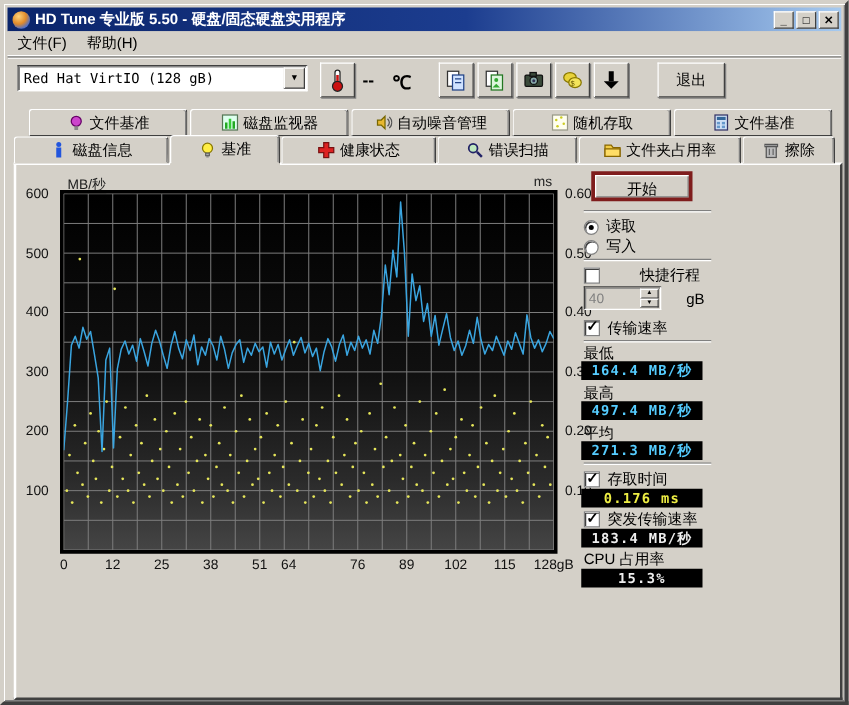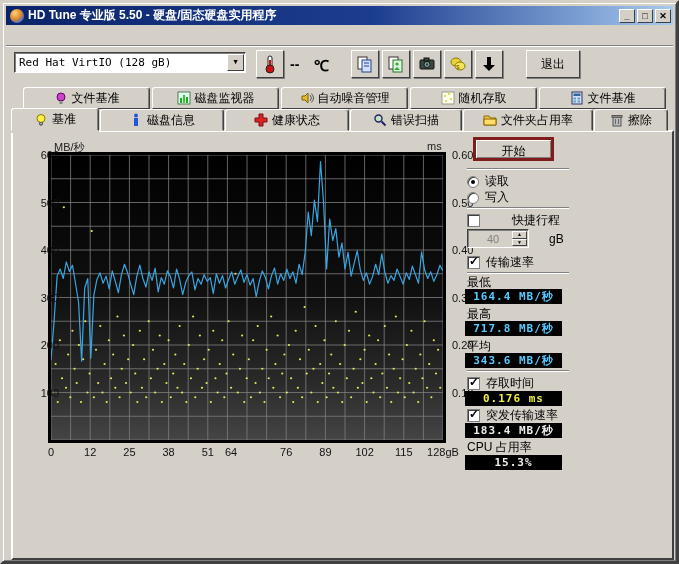--- a/index.html
+++ b/index.html
@@ -48,42 +48,42 @@
   .tab.active { height:23px; margin-top:-1px; background:#d4d0c8; border-bottom:1px solid #d4d0c8;
          box-shadow:inset -1px 0 0 #808080, 0 2px 0 #d4d0c8; font-weight:normal; }
   .tab .ticon { width:14px; height:14px; flex:none; }
   
   .content { position:absolute; left:8px; top:127px; width:663px; height:430px; background:#d4d0c8;
              border:2px solid; border-color:#fff #404040 #404040 #fff; z-index:2; }
   
   .plot-frame { position:absolute; left:45px; top:149px; border:3px solid #000; width:398px; height:291px; z-index:4; }
   .axis-unit { position:absolute; font-size:11px; color:#222; z-index:4; }
   .tick { position:absolute; font-size:11px; color:#111; }
-  #left-ticks  { position:absolute; left:30px; top:152px; width:26px; height:285px; z-index:4;text-decoration:underline; }
+  #left-ticks  { position:absolute; left:10px; top:152px; width:26px; height:285px; z-index:4;text-decoration:underline; }
   #left-ticks .tick { right:0; }
   #right-ticks { position:absolute; left:449px; top:152px; width:30px; height:285px; z-index:4; }
   #right-ticks .tick { left:0; }
   #x-ticks { position:absolute; left:48px; top:443px; width:400px; height:14px; z-index:4; }
   #x-ticks .tick { transform:translateX(-50%); }
   .start-btn { position:absolute; left:470px; top:134px; width:81px; height:24px; z-index:4;
                background:#d4d0c8; border:3px solid #7f1d1d; box-shadow:inset 1px 1px 0 #fff, inset -1px -1px 0 #808080;
                text-align:center; line-height:22px; font-size:12px; }
   .divider { position:absolute; left:464px; width:102px; height:2px; z-index:4;
              border-top:1px solid #808080; border-bottom:1px solid #fff; }
   .opt-row { position:absolute; left:464px; display:flex; align-items:center; gap:6px; z-index:4; font-size:12px; }
   .rad { width:12px; height:12px; border-radius:50%; background:#fff; position:relative; flex:none;
          border:1px solid #808080; box-shadow:inset 1px 1px 0 #404040, inset -1px -1px 0 #fff; }
   .rad.on::after { content:""; position:absolute; left:3px; top:3px; width:4px; height:4px; border-radius:50%; background:#000; }
   .cb { width:13px; height:13px; background:#fff; position:relative; flex:none;
         border:1px solid #808080; box-shadow:inset 1px 1px 0 #404040, inset -1px -1px 0 #fff; }
   .cb.on::after { content:"✓"; position:absolute; left:1px; top:-3px; font-size:12px; font-weight:bold; color:#000; }
   .spinbox { position:absolute; left:464px; top:226px; width:62px; height:19px; background:#d4d0c8; z-index:4;
              border:1px solid; border-color:#404040 #fff #fff #404040; box-shadow:inset 1px 1px 0 #808080;
              display:flex; align-items:center; }
-  .spinbox .spin-val { flex:1; color:#808080; font-size:11px; padding-left:19px; }
+  .spinbox .spin-val { flex:1; color:#808080; font-size:11px; padding-left:3px; }
   .spin-arrows { width:15px; height:15px; display:flex; flex-direction:column; margin-right:1px; }
   .spin-arrows div { flex:1; background:#d4d0c8; border:1px solid; border-color:#fff #404040 #404040 #fff;
              font-size:5px; line-height:5px; text-align:center; color:#000; }
   .plabel { position:absolute; left:464px; font-size:12px; z-index:4; }
   .lcd { position:absolute; left:462px; width:97px; height:15px; background:#000; z-index:4;
          font-family:"DejaVu Sans Mono", monospace; font-size:11px; font-weight:bold;
          display:flex; align-items:center; justify-content:center; letter-spacing:1px; }
   .lcd.cyan { color:#55ccff; } .lcd.yellow { color:#eeee44; } .lcd.white { color:#eeeeee; }
 </style>
 </head>
@@ -92,20 +92,24 @@
 <div class="window">
 
   <div class="titlebar">
     <div class="app-icon"></div>
     <div class="title-text">HD Tune 专业版 5.50 - 硬盘/固态硬盘实用程序</div>
     <div class="win-btn">_</div>
     <div class="win-btn">□</div>
     <div class="win-btn">✕</div>
   </div>
 
+  <div class="menubar">
+    <div class="menu-item">文件(F)</div>
+    <div class="menu-item">帮助(H)</div>
+  </div>
 
   <div class="toolbar">
     <div class="drive-select">
       <span class="sel-text">Red Hat VirtIO (128 gB)</span>
       <span class="dd-btn">▼</span>
     </div>
     <div class="tool-btn" style="left:250px;">
       <svg class="ticon" width="18" height="20" viewBox="0 0 18 20">
         <rect x="7" y="2" width="4" height="11" rx="2" fill="#fff" stroke="#222"></rect>
         <rect x="8" y="6" width="2" height="8" fill="#cc1111"></rect>
@@ -196,34 +200,34 @@
           <rect x="3.5" y="6.5" width="2.5" height="2" fill="#69c"></rect>
           <rect x="7.5" y="6.5" width="2.5" height="2" fill="#69c"></rect>
           <rect x="3.5" y="9.5" width="2.5" height="2" fill="#69c"></rect>
           <rect x="7.5" y="9.5" width="2.5" height="2" fill="#69c"></rect>
         </svg>
       <span>文件基准</span>
     </div>
   </div>
 
   <div class="tabrow-front">
+    <div class="tab" style="flex:0 0 124px;">
+      <svg class="ticon" viewBox="0 0 14 14">
+          <rect x="5" y="5" width="4" height="8" fill="#2255dd"></rect>
+          <circle cx="7" cy="2.5" r="2" fill="#2255dd"></circle>
+        </svg>
+      <span>磁盘信息</span>
+    </div>
     <div class="tab active" style="flex:0 0 88px;">
       <svg class="ticon" viewBox="0 0 14 14">
           <circle cx="7" cy="5.5" r="4" fill="#ffee44" stroke="#887700"></circle>
           <rect x="5.5" y="9.5" width="3" height="2" fill="#aaa" stroke="#666"></rect>
           <rect x="6" y="11.8" width="2" height="1.2" fill="#888"></rect>
         </svg>
       <span>基准</span>
-    </div>
-    <div class="tab" style="flex:0 0 124px;">
-      <svg class="ticon" viewBox="0 0 14 14">
-          <rect x="5" y="5" width="4" height="8" fill="#2255dd"></rect>
-          <circle cx="7" cy="2.5" r="2" fill="#2255dd"></circle>
-        </svg>
-      <span>磁盘信息</span>
     </div>
     <div class="tab" style="flex:0 0 124px;">
       <svg class="ticon" viewBox="0 0 14 14">
           <path d="M5 1 h4 v4 h4 v4 h-4 v4 h-4 v-4 H1 V5 h4z" fill="#dd2222" stroke="#771111"></path>
         </svg>
       <span>健康状态</span>
     </div>
     <div class="tab" style="flex:0 0 112px;">
       <svg class="ticon" viewBox="0 0 14 14">
           <circle cx="5.5" cy="5.5" r="3.5" fill="#bfe8bf" stroke="#226" stroke-width="1.4"></circle>
@@ -535,23 +539,23 @@
 
   <div class="opt-row" style="top:251px;">
     <span class="cb on"></span>
     <span>传输速率</span>
   </div>
   <div class="divider" style="top:269px;"></div>
 
   <span class="plabel" style="top:271px;text-align:center;">最低</span>
   <div class="lcd cyan" style="top:286px;">164.4 MB/秒</div>
   <span class="plabel" style="top:303px;">最高</span>
-  <div class="lcd cyan" style="top:318px;">717.8 MB/秒</div>
+  <div class="lcd cyan" style="top:318px;">497.4 MB/秒</div>
   <span class="plabel" style="top:335px;">平均</span>
-  <div class="lcd cyan" style="top:350px;">343.6 MB/秒</div>
+  <div class="lcd cyan" style="top:350px;">271.3 MB/秒</div>
   <div class="divider" style="top:367px;"></div>
 
   <div class="opt-row" style="top:372px;">
     <span class="cb on"></span>
     <span>存取时间</span>
   </div>
   <div class="lcd yellow" style="top:388px;">0.176 ms</div>
 
   <div class="opt-row" style="top:404px;align-items:center;">
     <span class="cb on"></span>

